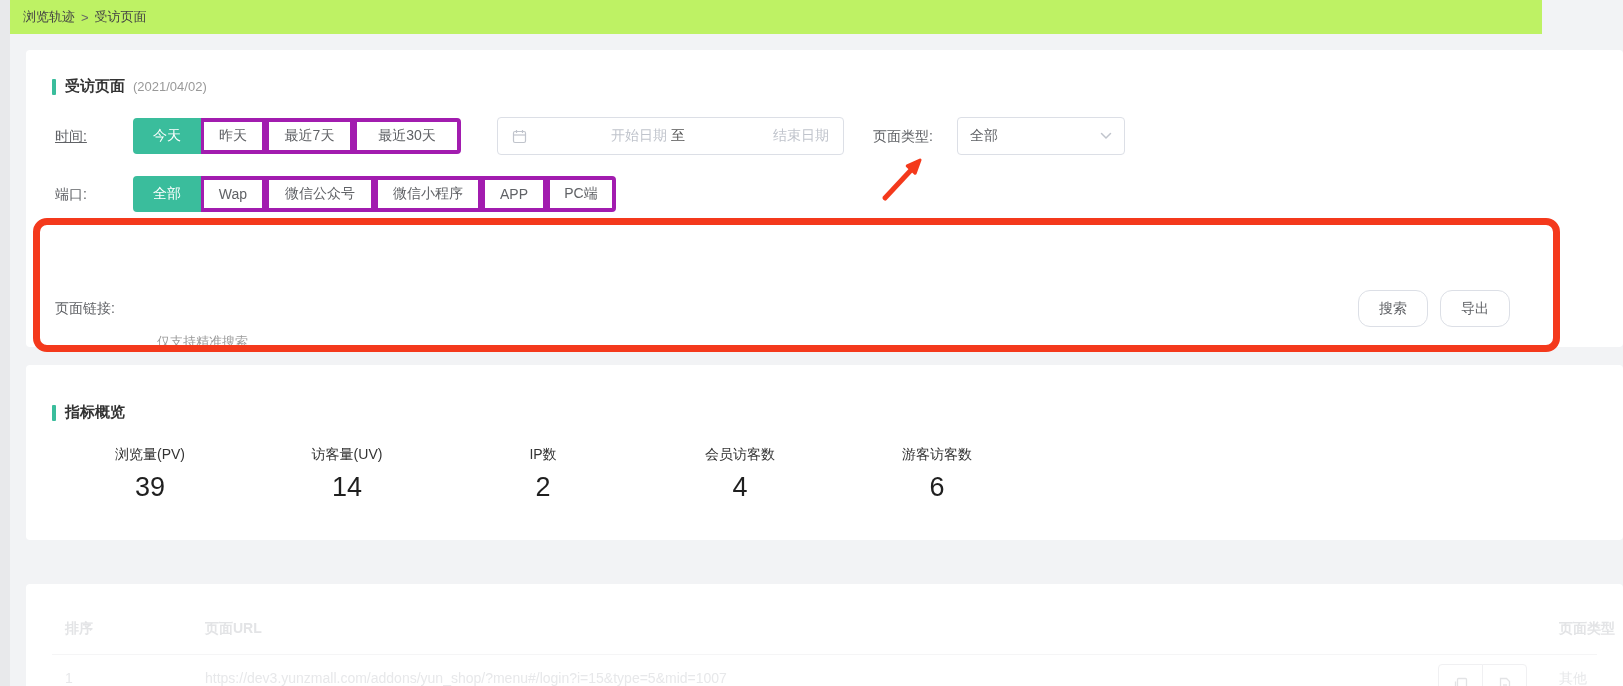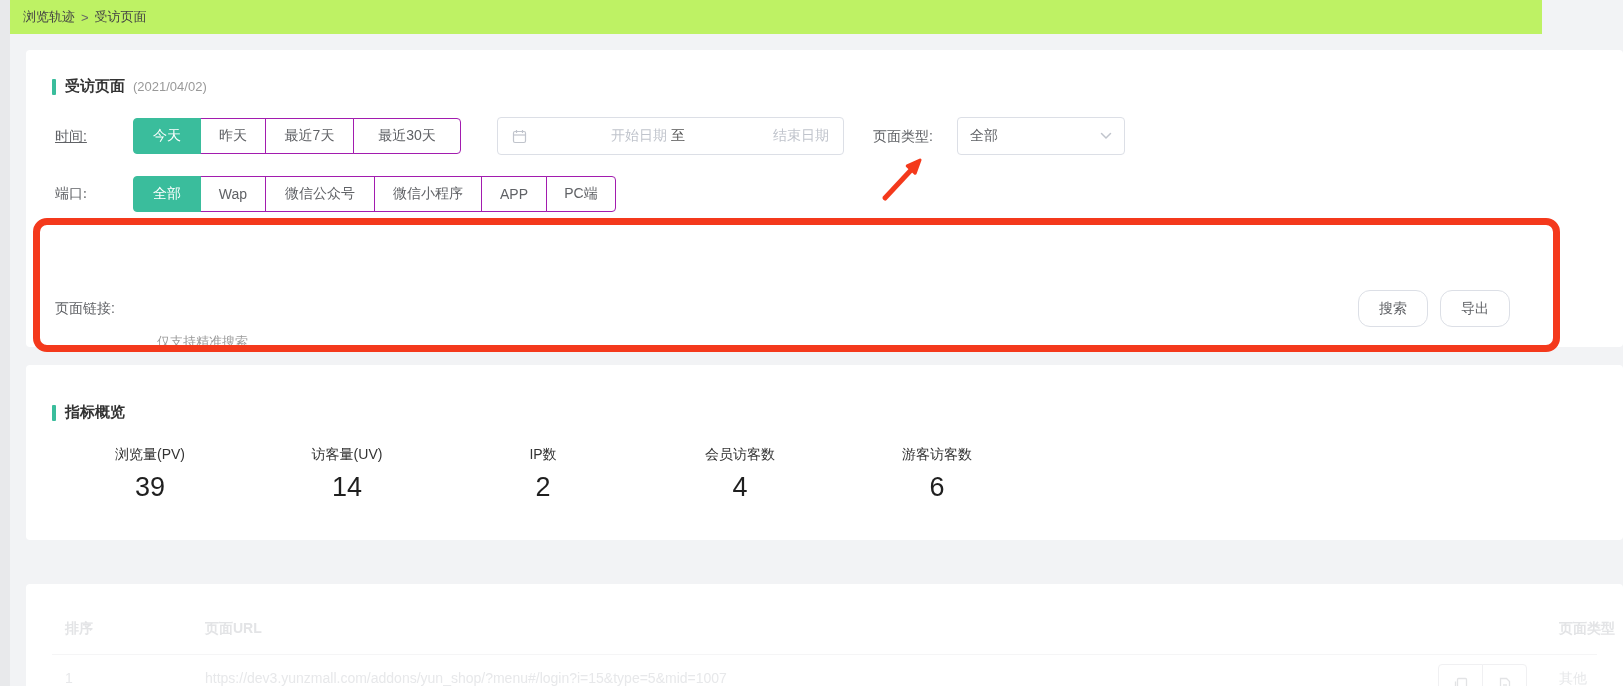--- a/index.html
+++ b/index.html
@@ -30,21 +30,21 @@
   .section-title { position:absolute; display:flex; align-items:center; }
   .green-bar { width:4px; height:16px; background:#3abd9c; margin-right:9px; border-radius:1px; }
   .section-title .t { font-size:15px; font-weight:bold; color:#333; }
   .section-title .note { font-size:13px; color:#999; margin-left:8px; font-weight:normal; }
 
   .row-label { position:absolute; font-size:14px; color:#606266; line-height:36px; }
 
   
   .seg-group { position:absolute; display:flex; }
   .seg-btn {
-    height:36px; background:#fff; border:1px solid #a21caf; margin-left:-1px;
+    height:36px; background:#fff; border:4px solid #a21caf; margin-left:-1px;
     font-size:14px; color:#606266; font-family:inherit; cursor:pointer;
     display:flex; align-items:center; justify-content:center; position:relative;
   }
   .seg-btn:first-child { margin-left:0; border-radius:4px 0 0 4px; }
   .seg-btn:last-child  { border-radius:0 4px 4px 0; }
   .seg-btn.active { background:#3abd9c; border-color:#3abd9c; color:#fff; z-index:1; }
 
   
   .date-range {
     position:absolute; left:497px; top:117px; width:347px; height:38px;
@@ -141,21 +141,21 @@
   </div>
 
   <div class="row-label" style="left:847px; top:68px;">页面类型:</div>
   <div class="select-box" style="left:931px; top:67px;">
     <span class="val">全部</span>
     <svg width="12" height="8" viewBox="0 0 12 8">
       <polyline points="1.5,1.5 6,6 10.5,1.5" fill="none" stroke="#c0c4cc" stroke-width="1.5" stroke-linecap="round"></polyline>
     </svg>
   </div>
 
-  <div class="row-label" style="left:29px; top:126px;font-family:Liberation Serif, serif;">端口:</div>
+  <div class="row-label" style="left:29px; top:126px;">端口:</div>
   <div class="seg-group" style="left:107px; top:126px;">
     <button class="seg-btn active" style="width:68px">全部</button>
     <button class="seg-btn" style="width:66px">Wap</button>
     <button class="seg-btn" style="width:110px">微信公众号</button>
     <button class="seg-btn" style="width:108px">微信小程序</button>
     <button class="seg-btn" style="width:66px">APP</button>
     <button class="seg-btn" style="width:70px">PC端</button>
   </div>
 
   <div class="row-label" style="left:29px; top:240px;">页面链接:</div>

